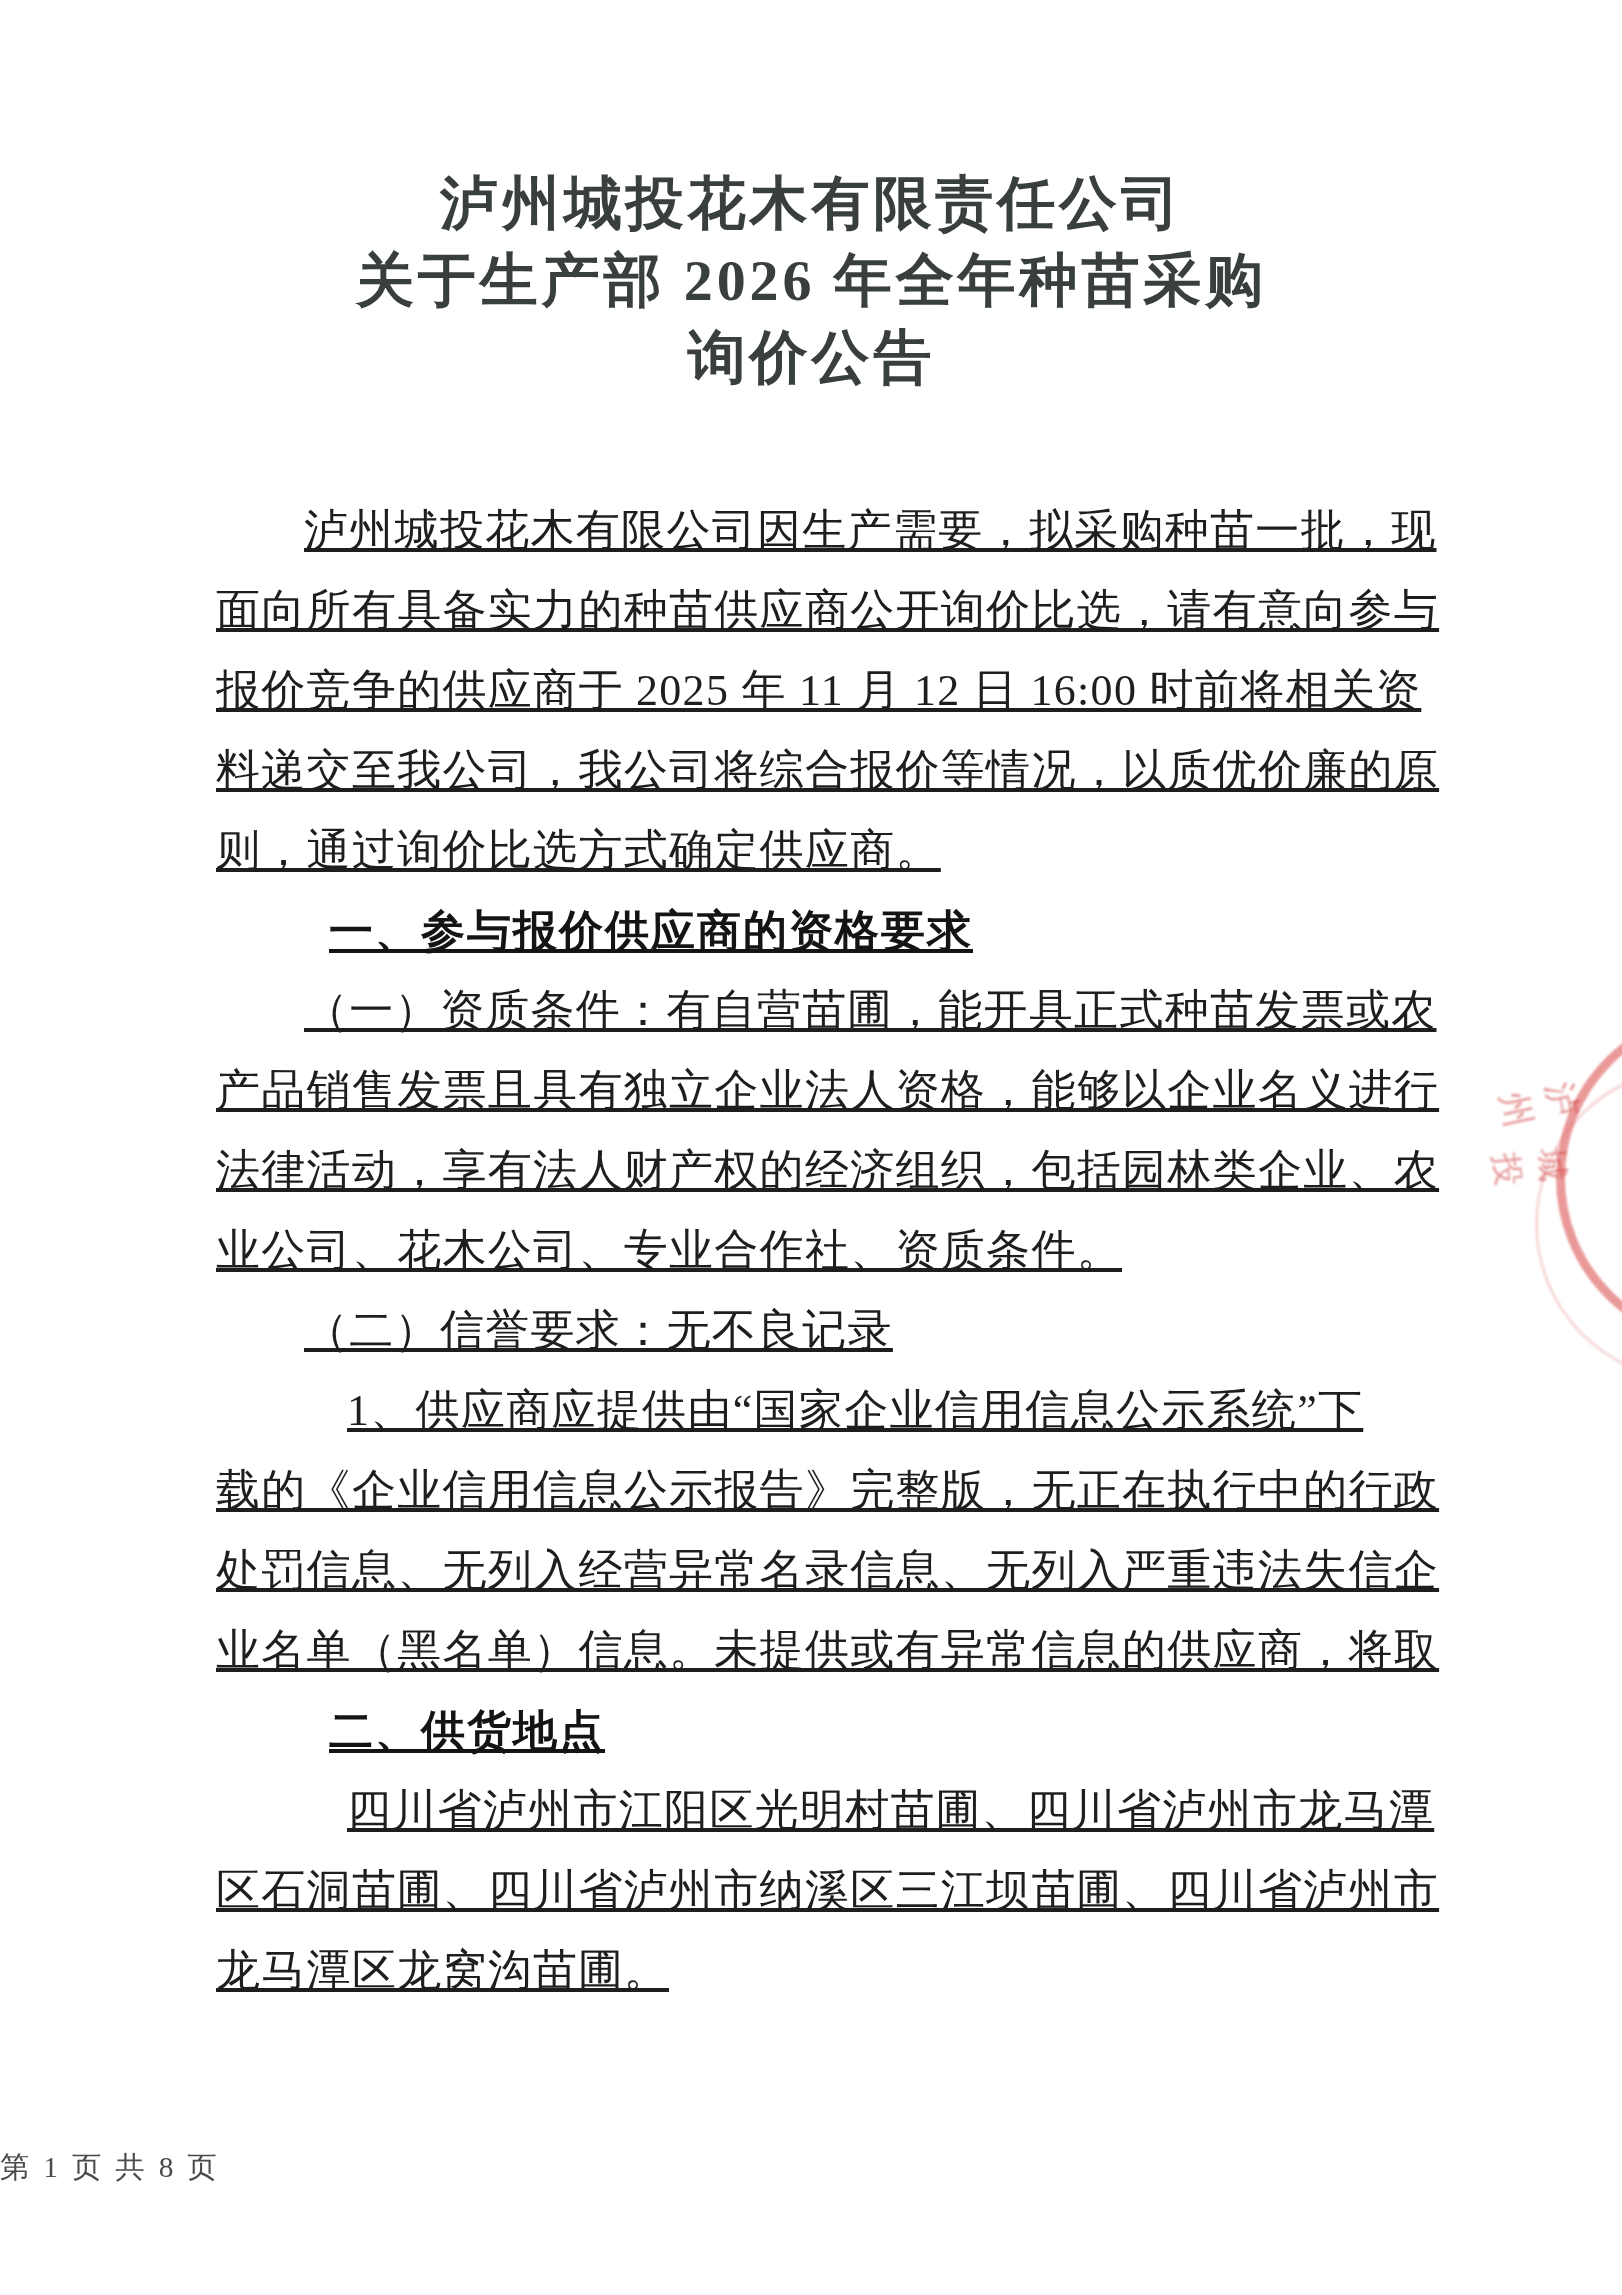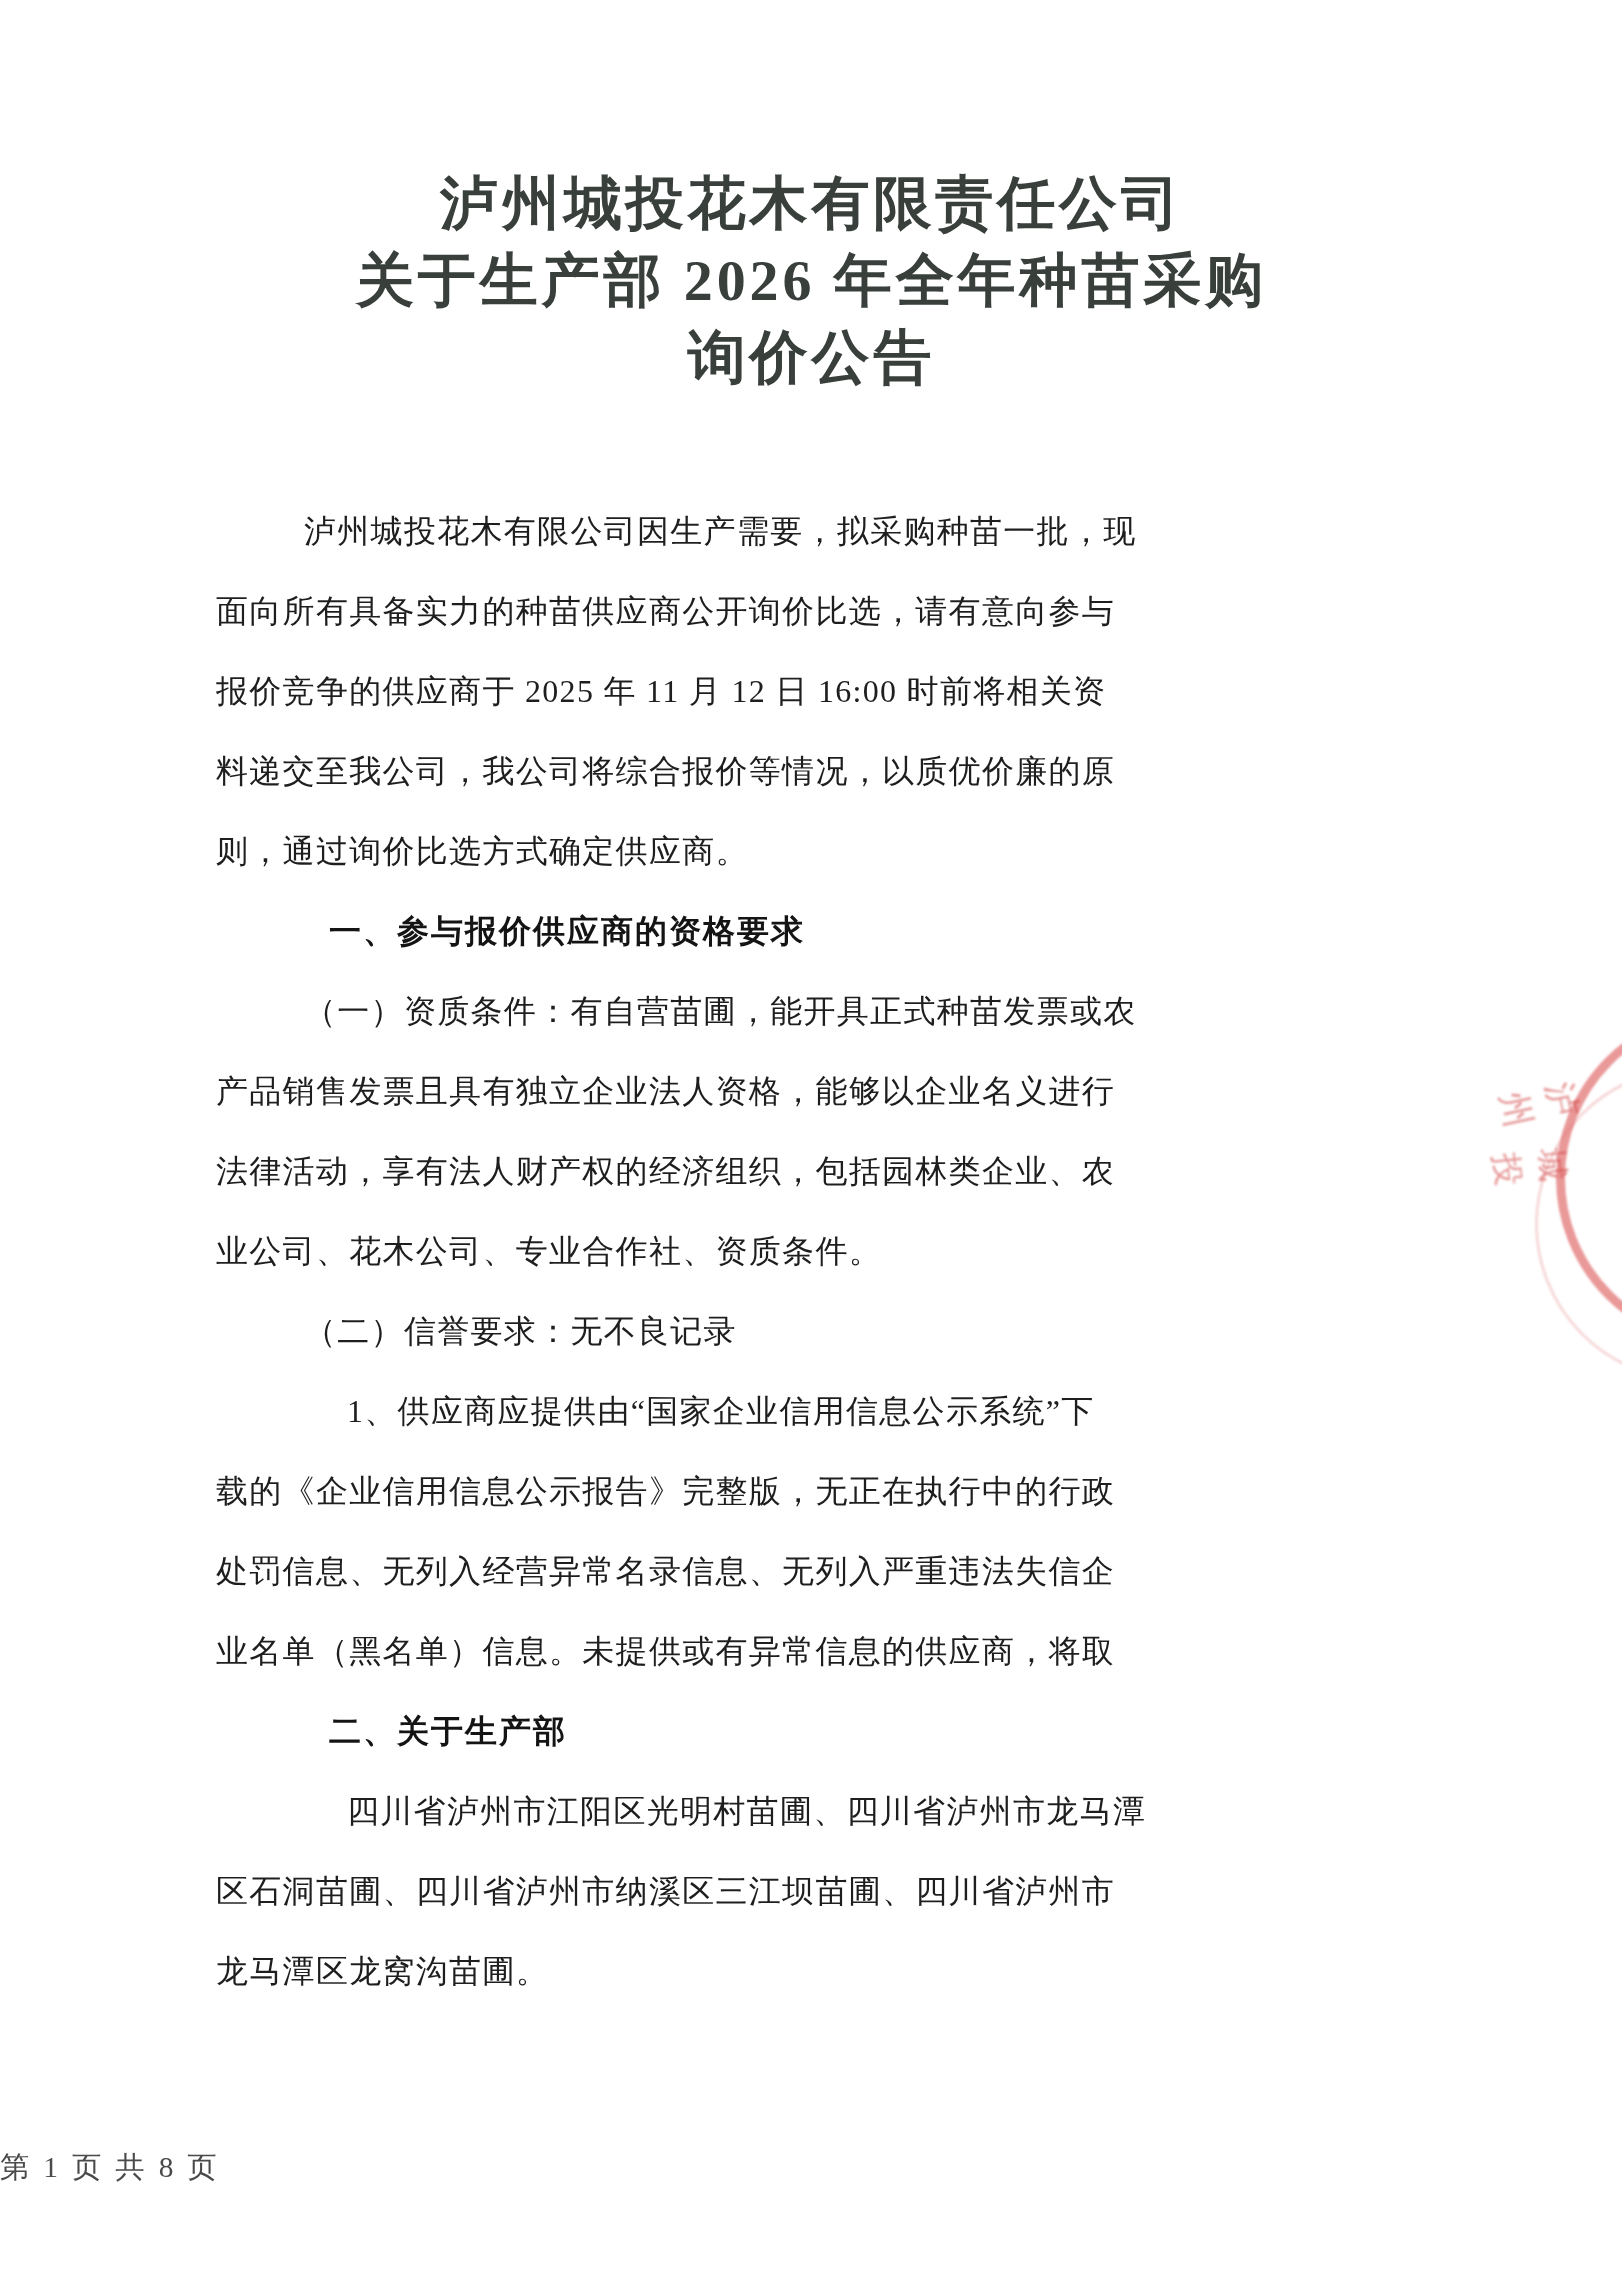--- a/index.html
+++ b/index.html
@@ -21,22 +21,22 @@
   }
   .title-line{
     font-size:58px;line-height:77px;font-weight:bold;
     letter-spacing:3.9px;color:#39403c;white-space:nowrap;
   }
   
   .body-block{
     position:absolute;left:216px;top:491px;width:1243px;
   }
   .ln{
-    font-size:32px;line-height:80px;height:80px;
-    letter-spacing:1.3px;color:#1e1e1e;white-space:nowrap;
+    font-size:44px;line-height:80px;height:80px;
+    letter-spacing:1.3px;color:#1e1e1e;white-space:nowrap;text-decoration:underline;
   }
   .ind2{padding-left:88px;}
   .ind3{padding-left:131px;}
   .heading{
     padding-left:113px;
     font-family:"Liberation Sans","DejaVu Sans",sans-serif;
     font-weight:bold;color:#141414;letter-spacing:2px;
   }
   
   .footer{
@@ -92,21 +92,21 @@
     <div class="ln heading">一、参与报价供应商的资格要求</div>
     <div class="ln ind2">（一）资质条件：有自营苗圃，能开具正式种苗发票或农</div>
     <div class="ln">产品销售发票且具有独立企业法人资格，能够以企业名义进行</div>
     <div class="ln">法律活动，享有法人财产权的经济组织，包括园林类企业、农</div>
     <div class="ln">业公司、花木公司、专业合作社、资质条件。</div>
     <div class="ln ind2">（二）信誉要求：无不良记录</div>
     <div class="ln ind3">1、供应商应提供由“国家企业信用信息公示系统”下</div>
     <div class="ln">载的《企业信用信息公示报告》完整版，无正在执行中的行政</div>
     <div class="ln">处罚信息、无列入经营异常名录信息、无列入严重违法失信企</div>
     <div class="ln">业名单（黑名单）信息。未提供或有异常信息的供应商，将取</div>
-    <div class="ln heading">二、关于生产部</div>
+    <div class="ln heading">二、供货地点</div>
     <div class="ln ind3">四川省泸州市江阳区光明村苗圃、四川省泸州市龙马潭</div>
     <div class="ln">区石洞苗圃、四川省泸州市纳溪区三江坝苗圃、四川省泸州市</div>
     <div class="ln">龙马潭区龙窝沟苗圃。</div>
   </div>
 
   <div class="stamp">
     <div class="stamp-ring-outer"></div>
     <div class="stamp-ring-ghost"></div>
     <div class="stamp-frag stamp-frag-a">泸州</div>
     <div class="stamp-frag stamp-frag-b">城投</div>

